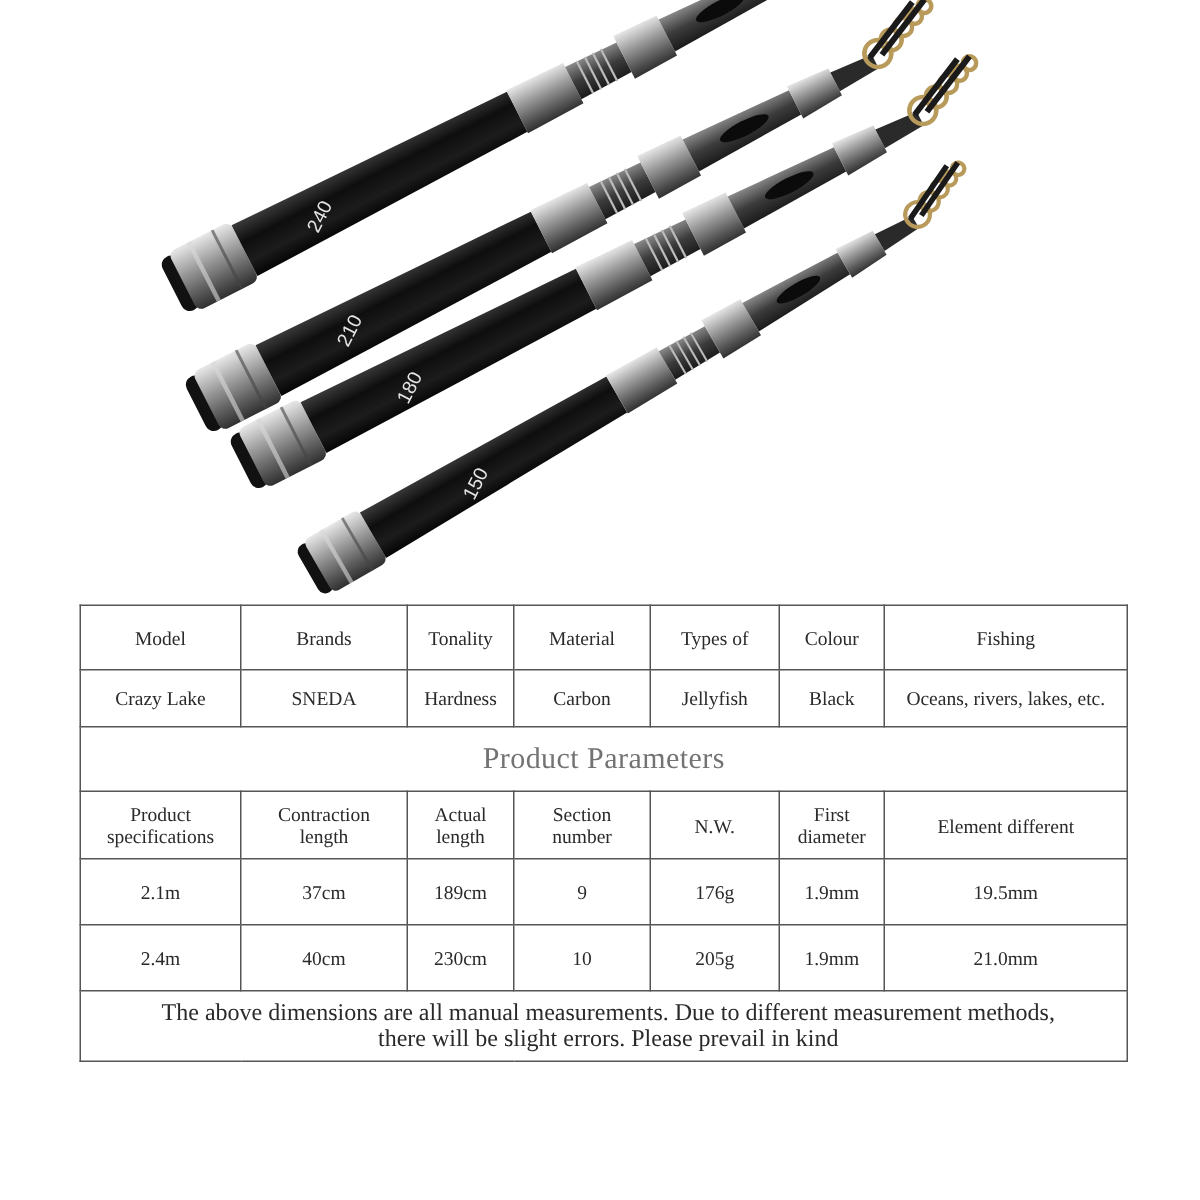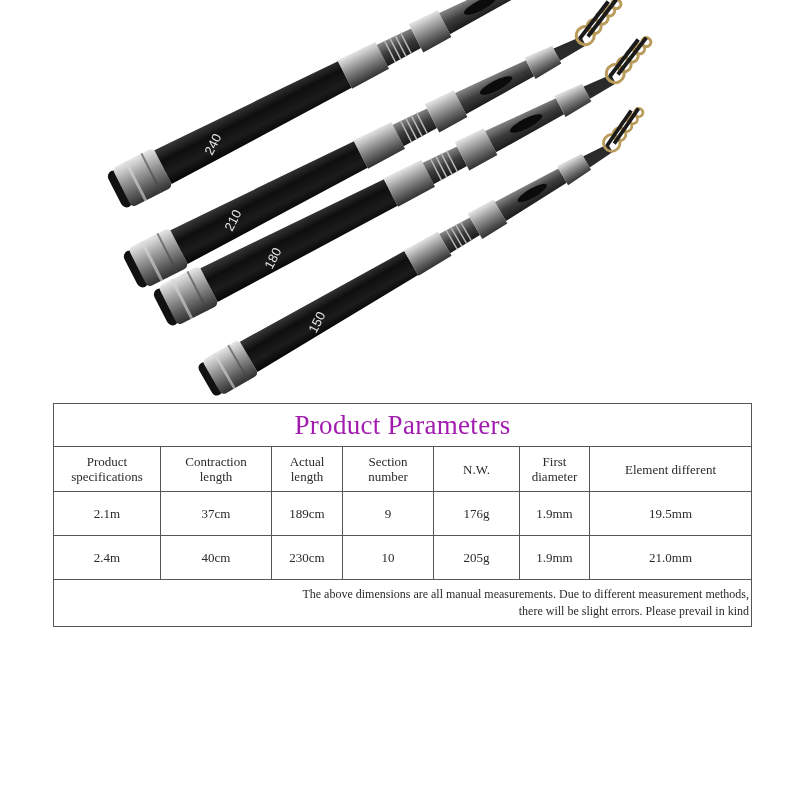--- a/index.html
+++ b/index.html
@@ -11,24 +11,24 @@
     font-family: "Liberation Serif", "DejaVu Serif", serif;
   }
   #spec-table td {
     border: 1.5px solid #555;
     text-align: center; vertical-align: middle;
     font-size: 13px; line-height: 15px; padding: 0 2px;
     color: #2a2a2a;
   }
   #spec-table tr.r-head td { height: 42px; }
   #spec-table tr.r-basic td { height: 37px; }
-  #spec-table tr.r-title td { height: 42px; font-size: 27px; letter-spacing: 0.3px; color: #a21caf; }
+  #spec-table tr.r-title td { height: 42px; font-size: 20px; letter-spacing: 0.3px; color: #737373; }
   #spec-table tr.r-colhead td { height: 44px; }
   #spec-table tr.r-data td { height: 43px; }
-  #spec-table tr.r-note td { height: 46px; text-align: right; font-size: 12px; line-height: 17px; padding-left: 8px; }
+  #spec-table tr.r-note td { height: 46px; text-align: center; font-size: 16px; line-height: 17px; padding-left: 8px; }
 </style>
 </head>
 <body>
 
 <svg id="product-photo" viewBox="0 0 800 400" xmlns="http://www.w3.org/2000/svg">
   <defs>
     <linearGradient id="blankG" x1="0" y1="0" x2="0" y2="1">
       <stop offset="0" stop-color="#3a3a3a"></stop>
       <stop offset="0.35" stop-color="#0e0e0e"></stop>
       <stop offset="0.7" stop-color="#1c1c1c"></stop>
@@ -103,20 +103,38 @@
   <colgroup>
     <col style="width:107px">
       <col style="width:111px">
       <col style="width:71px">
       <col style="width:91px">
       <col style="width:86px">
       <col style="width:70px">
       <col style="width:162px">
   </colgroup>
   <tbody>
+      <tr class="r-head">
+    <td>Model</td>
+    <td>Brands</td>
+    <td>Tonality</td>
+    <td>Material</td>
+    <td>Types of</td>
+    <td>Colour</td>
+    <td>Fishing</td>
+  </tr>
+  <tr class="r-basic">
+    <td>Crazy Lake</td>
+    <td>SNEDA</td>
+    <td>Hardness</td>
+    <td>Carbon</td>
+    <td>Jellyfish</td>
+    <td>Black</td>
+    <td>Oceans, rivers, lakes, etc.</td>
+  </tr>
   <tr class="r-title">
     <td colspan="7">Product Parameters</td>
   </tr>
   <tr class="r-colhead">
     <td><span>Product</span><br><span>specifications</span></td>
     <td><span>Contraction</span><br><span>length</span></td>
     <td><span>Actual</span><br><span>length</span></td>
     <td><span>Section</span><br><span>number</span></td>
     <td><span>N.W.</span></td>
     <td><span>First</span><br><span>diameter</span></td>

